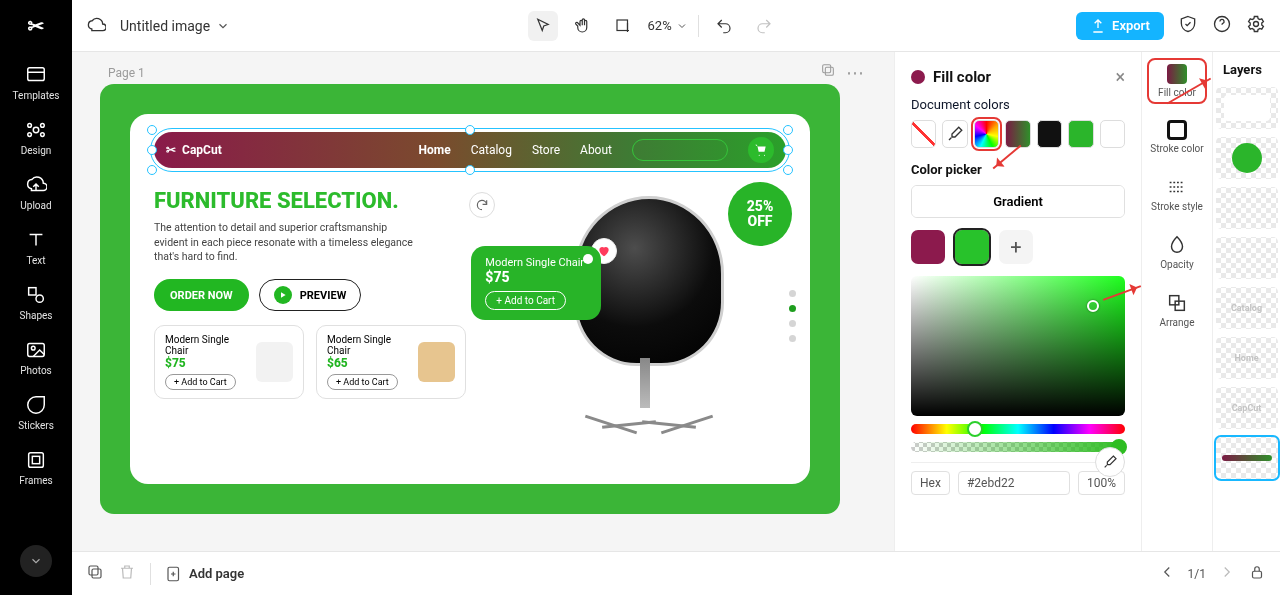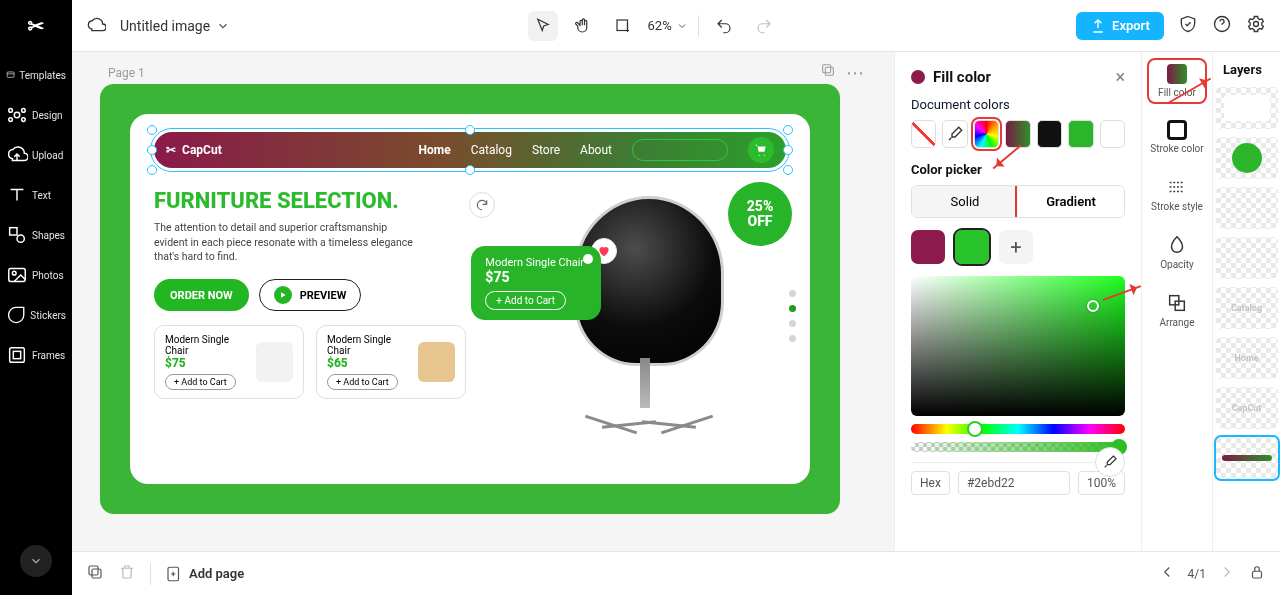--- a/index.html
+++ b/index.html
@@ -2,21 +2,21 @@
 <html><head>
 <meta charset="utf-8">
 <style>
   * { box-sizing: border-box; margin: 0; padding: 0; font-family: -apple-system, BlinkMacSystemFont, "Segoe UI", Roboto, Arial, sans-serif; }
   html, body { width: 1280px; height: 595px; overflow: hidden; background: #fff; }
   body { display: flex; }
 
   
   .leftbar { width: 72px; background: #000; color: #fff; display: flex; flex-direction: column; align-items: center; padding-top: 8px; gap: 6px; position: relative; }
   .leftbar .logo { width: 36px; height: 36px; border-radius: 8px; background: #000; display: flex; align-items: center; justify-content: center; font-weight: 700; font-size: 20px; margin-bottom: 8px; }
-  .ltool { width: 60px; display: flex; align-items: center; gap: 4px; padding: 6px 0; border-radius: 6px; cursor: pointer; }
+  .ltool { width: 60px; display: flex; flex-direction: column; align-items: center; gap: 4px; padding: 6px 0; border-radius: 6px; cursor: pointer; }
   .ltool svg { width: 22px; height: 22px; stroke: #fff; fill: none; stroke-width: 1.6; }
   .ltool span { font-size: 10px; color: #e2e2e2; }
   .more-circle { width: 32px; height: 32px; border-radius: 50%; background: #222; display:flex; align-items:center; justify-content:center; margin-top:auto; margin-bottom:18px;}
   .more-circle svg{width:14px;height:14px;stroke:#aaa;fill:none;stroke-width:2;}
 
   .main { flex: 1; display: flex; flex-direction: column; height: 595px; }
 
   
   .topbar { height: 52px; border-bottom: 1px solid #e6e6e6; display: flex; align-items: center; padding: 0 14px; gap: 14px; }
   .topbar .cloud svg, .topbar .ticon svg { width: 20px; height: 20px; stroke:#333; fill:none; stroke-width:1.6;}
@@ -447,21 +447,20 @@
           </div>
         <div class="sw-box rainbow red-outline"></div>
         <div class="sw-box grad-sw"></div>
         <div class="sw-box" style="background:#111"></div>
         <div class="sw-box" style="background:#2bb52b"></div>
         <div class="sw-box" style="background:#fff"></div>
         <div class="ann-arrow" style="position:absolute;left:78px;top:36px;width:36px;transform:rotate(-40deg)"></div>
       </div>
       <div class="cp-title">Color picker</div>
       <div class="tabs2">
-        <button>Solid</button>
         <button class="active red-outline">Gradient</button>
       </div>
       <div class="grad-stops">
         <div class="stop stop1"></div>
         <div class="stop stop2"></div>
         <div class="stop stop-add">+</div>
       </div>
       <div class="sv-box">
           <div class="sv-cursor"></div>
         </div>
@@ -547,21 +546,21 @@
       <svg viewBox="0 0 24 24">
           <rect x="4" y="3" width="14" height="18" rx="2"></rect>
           <path d="M11 9v6M8 12h6"></path>
         </svg>
       <span>Add page</span>
     </div>
     <div class="pagectr">
       <span><svg viewBox="0 0 24 24">
             <path d="M15 6l-6 6 6 6"></path>
           </svg></span>
-      <span>4/1</span>
+      <span>1/1</span>
       <span style="opacity:.4"><svg viewBox="0 0 24 24">
             <path d="M9 6l6 6-6 6"></path>
           </svg></span>
       <span><svg viewBox="0 0 24 24">
             <rect x="6" y="11" width="12" height="9" rx="2"></rect>
             <path d="M9 11V8a3 3 0 0 1 6 0v3"></path>
           </svg></span>
     </div>
   </div>
 </div>

